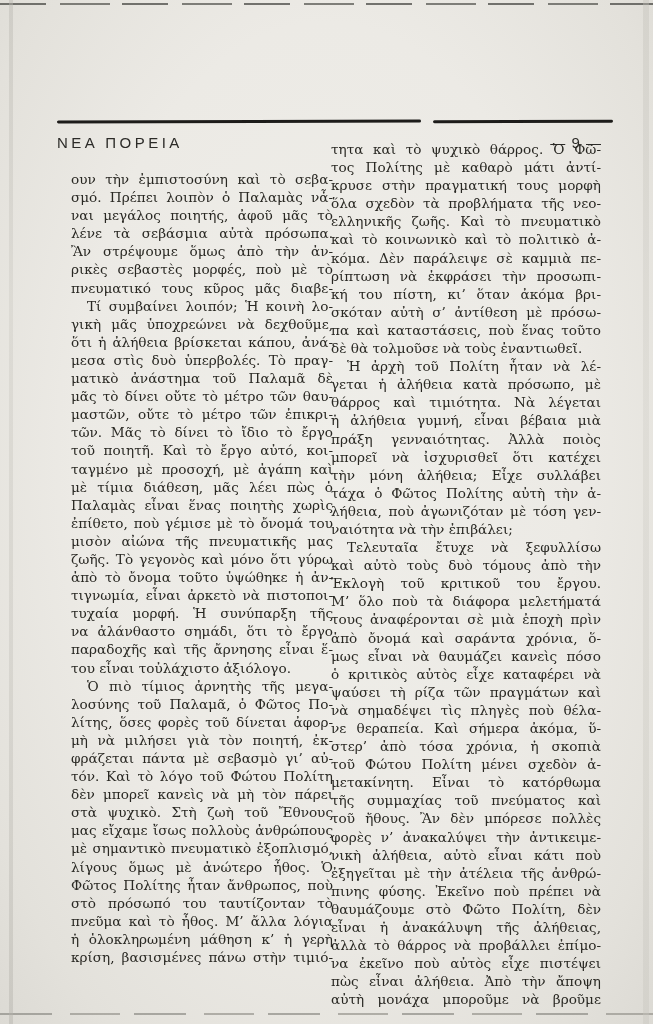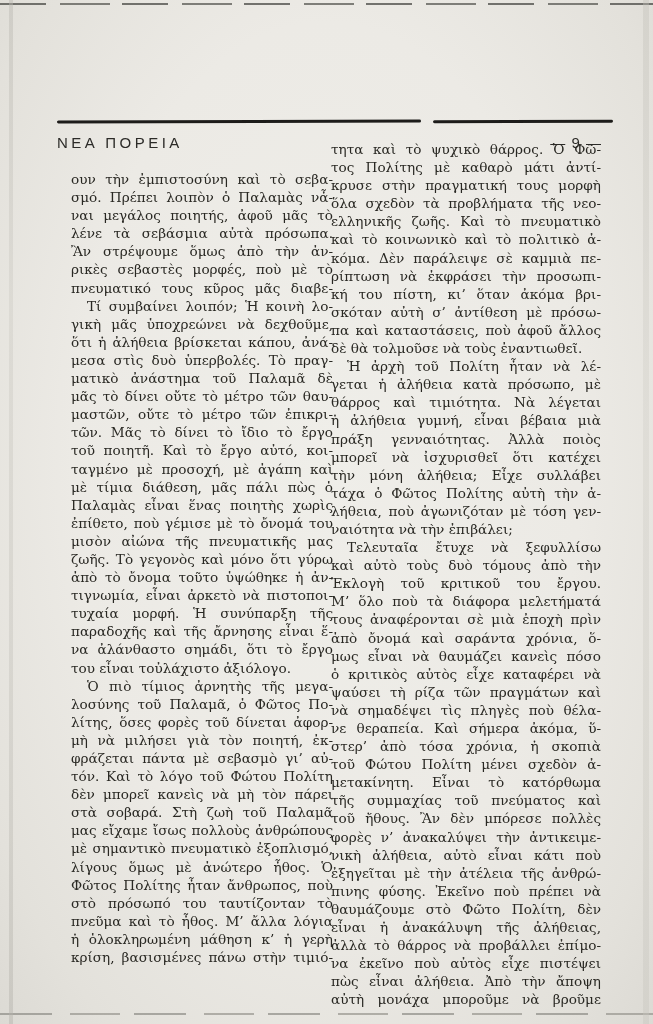--- a/index.html
+++ b/index.html
@@ -102,60 +102,60 @@
       <div class="line indent">Τί συμβαίνει λοιπόν; Ἡ κοινὴ λο-</div>
       <div class="line">γικὴ μᾶς ὑποχρεώνει νὰ δεχθοῦμε,</div>
       <div class="line">ὅτι ἡ ἀλήθεια βρίσκεται κάπου, ἀνά-</div>
       <div class="line">μεσα στὶς δυὸ ὑπερβολές. Τὸ πραγ-</div>
       <div class="line">ματικὸ ἀνάστημα τοῦ Παλαμᾶ δὲ</div>
       <div class="line">μᾶς τὸ δίνει οὔτε τὸ μέτρο τῶν θαυ-</div>
       <div class="line">μαστῶν, οὔτε τὸ μέτρο τῶν ἐπικρι-</div>
       <div class="line">τῶν. Μᾶς τὸ δίνει τὸ ἴδιο τὸ ἔργο</div>
       <div class="line">τοῦ ποιητῆ. Καὶ τὸ ἔργο αὐτό, κοι-</div>
       <div class="line">ταγμένο μὲ προσοχή, μὲ ἀγάπη καὶ</div>
-      <div class="line">μὲ τίμια διάθεση, μᾶς πάλι πὼς ὁ</div>
+      <div class="line">μὲ τίμια διάθεση, μᾶς λέει πὼς ὁ</div>
       <div class="line">Παλαμὰς εἶναι ἕνας ποιητὴς χωρὶς</div>
       <div class="line">ἐπίθετο, ποὺ γέμισε μὲ τὸ ὄνομά του</div>
       <div class="line">μισὸν αἰώνα τῆς πνευματικῆς μας</div>
       <div class="line">ζωῆς. Τὸ γεγονὸς καὶ μόνο ὅτι γύρω</div>
       <div class="line">ἀπὸ τὸ ὄνομα τοῦτο ὑψώθηκε ἡ ἀν-</div>
       <div class="line">τιγνωμία, εἶναι ἀρκετὸ νὰ πιστοποι-</div>
       <div class="line">τυχαία μορφή. Ἡ συνύπαρξη τῆς</div>
+      <div class="line">να ἀλάνθαστο σημάδι, ὅτι τὸ ἔργο</div>
       <div class="line">παραδοχῆς καὶ τῆς ἄρνησης εἶναι ἕ-</div>
-      <div class="line">να ἀλάνθαστο σημάδι, ὅτι τὸ ἔργο</div>
       <div class="line para-end">του εἶναι τοὐλάχιστο ἀξιόλογο.</div>
       <div class="line indent">Ὁ πιὸ τίμιος ἀρνητὴς τῆς μεγα-</div>
       <div class="line">λοσύνης τοῦ Παλαμᾶ, ὁ Φῶτος Πο-</div>
       <div class="line">λίτης, ὅσες φορὲς τοῦ δίνεται ἀφορ-</div>
       <div class="line">μὴ νὰ μιλήσει γιὰ τὸν ποιητή, ἐκ-</div>
       <div class="line">φράζεται πάντα μὲ σεβασμὸ γι’ αὐ-</div>
       <div class="line">τόν. Καὶ τὸ λόγο τοῦ Φώτου Πολίτη</div>
       <div class="line">δὲν μπορεῖ κανεὶς νὰ μὴ τὸν πάρει</div>
-      <div class="line">στὰ σοβαρά. Στὴ ζωὴ τοῦ Παλαμᾶ</div>
+      <div class="line">στὰ ψυχικὸ. Στὴ ζωὴ τοῦ Ἔθνους</div>
       <div class="line">μας εἴχαμε ἴσως πολλοὺς ἀνθρώπους</div>
       <div class="line">μὲ σημαντικὸ πνευματικὸ ἐξοπλισμό,</div>
       <div class="line">λίγους ὅμως μὲ ἀνώτερο ἦθος. Ὁ</div>
       <div class="line">Φῶτος Πολίτης ἦταν ἄνθρωπος, ποὺ</div>
       <div class="line">στὸ πρόσωπό του ταυτίζονταν τὸ</div>
       <div class="line">πνεῦμα καὶ τὸ ἦθος. Μ’ ἄλλα λόγια</div>
       <div class="line">ἡ ὁλοκληρωμένη μάθηση κ’ ἡ γερὴ</div>
       <div class="line">κρίση, βασισμένες πάνω στὴν τιμιό-</div>
     </div>
   <div class="column right">
       <div class="line">τητα καὶ τὸ ψυχικὸ θάρρος. Ὁ Φῶ-</div>
       <div class="line">τος Πολίτης μὲ καθαρὸ μάτι ἀντί-</div>
       <div class="line">κρυσε στὴν πραγματική τους μορφὴ</div>
       <div class="line">ὅλα σχεδὸν τὰ προβλήματα τῆς νεο-</div>
       <div class="line">ελληνικῆς ζωῆς. Καὶ τὸ πνευματικὸ</div>
       <div class="line">καὶ τὸ κοινωνικὸ καὶ τὸ πολιτικὸ ἀ-</div>
       <div class="line">κόμα. Δὲν παράλειψε σὲ καμμιὰ πε-</div>
       <div class="line">ρίπτωση νὰ ἐκφράσει τὴν προσωπι-</div>
       <div class="line">κή του πίστη, κι’ ὅταν ἀκόμα βρι-</div>
       <div class="line">σκόταν αὐτὴ σ’ ἀντίθεση μὲ πρόσω-</div>
-      <div class="line">πα καὶ καταστάσεις, ποὺ ἀφοῦ ἄλλος</div>
+      <div class="line">πα καὶ καταστάσεις, ποὺ ἕνας τοῦτο</div>
       <div class="line para-end">δὲ θὰ τολμοῦσε νὰ τοὺς ἐναντιωθεῖ.</div>
       <div class="line indent">Ἡ ἀρχὴ τοῦ Πολίτη ἦταν νὰ λέ-</div>
       <div class="line">γεται ἡ ἀλήθεια κατὰ πρόσωπο, μὲ</div>
       <div class="line">θάρρος καὶ τιμιότητα. Νὰ λέγεται</div>
       <div class="line">ἡ ἀλήθεια γυμνή, εἶναι βέβαια μιὰ</div>
       <div class="line">πράξη γενναιότητας. Ἀλλὰ ποιὸς</div>
       <div class="line">μπορεῖ νὰ ἰσχυρισθεῖ ὅτι κατέχει</div>
       <div class="line">τὴν μόνη ἀλήθεια; Εἶχε συλλάβει</div>
       <div class="line">τάχα ὁ Φῶτος Πολίτης αὐτὴ τὴν ἀ-</div>
       <div class="line">λήθεια, ποὺ ἀγωνιζόταν μὲ τόση γεν-</div>

